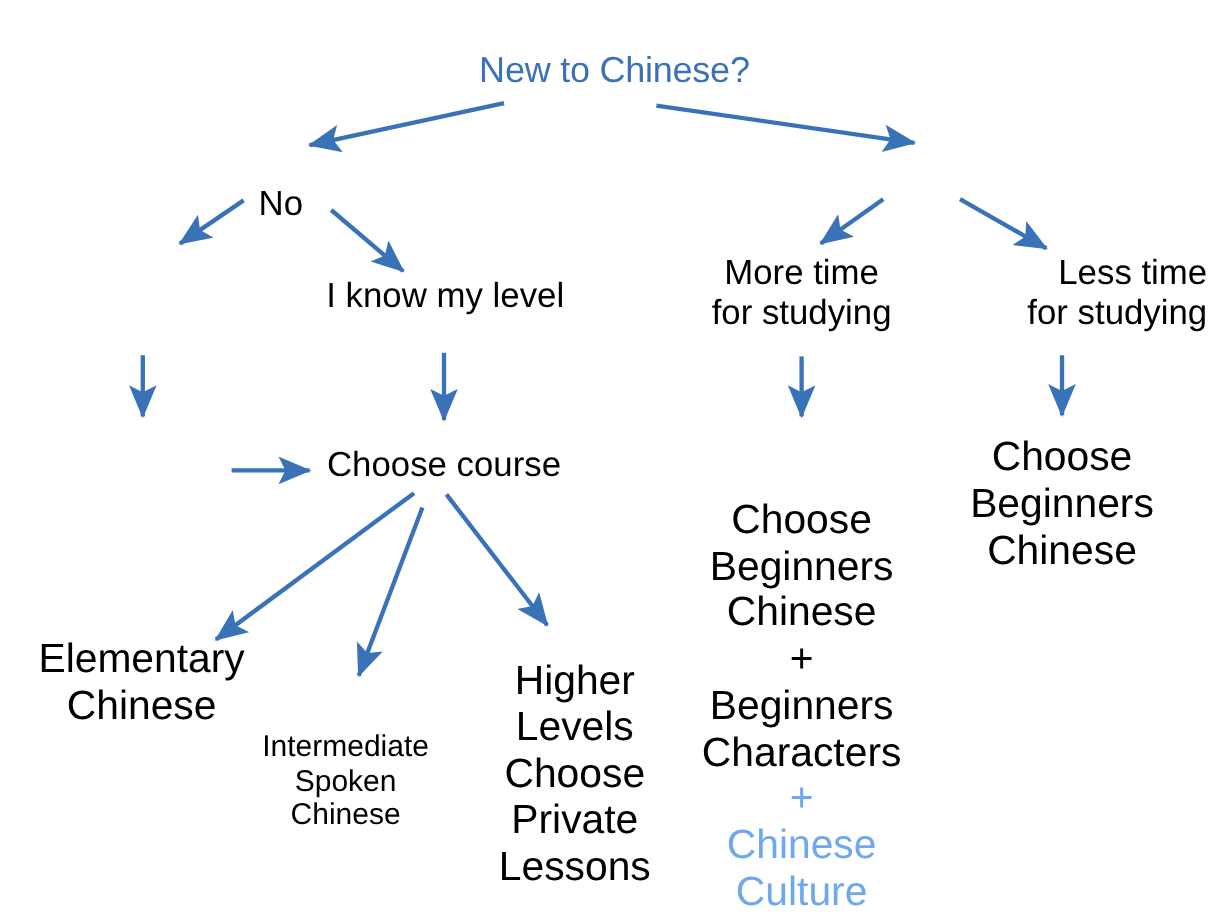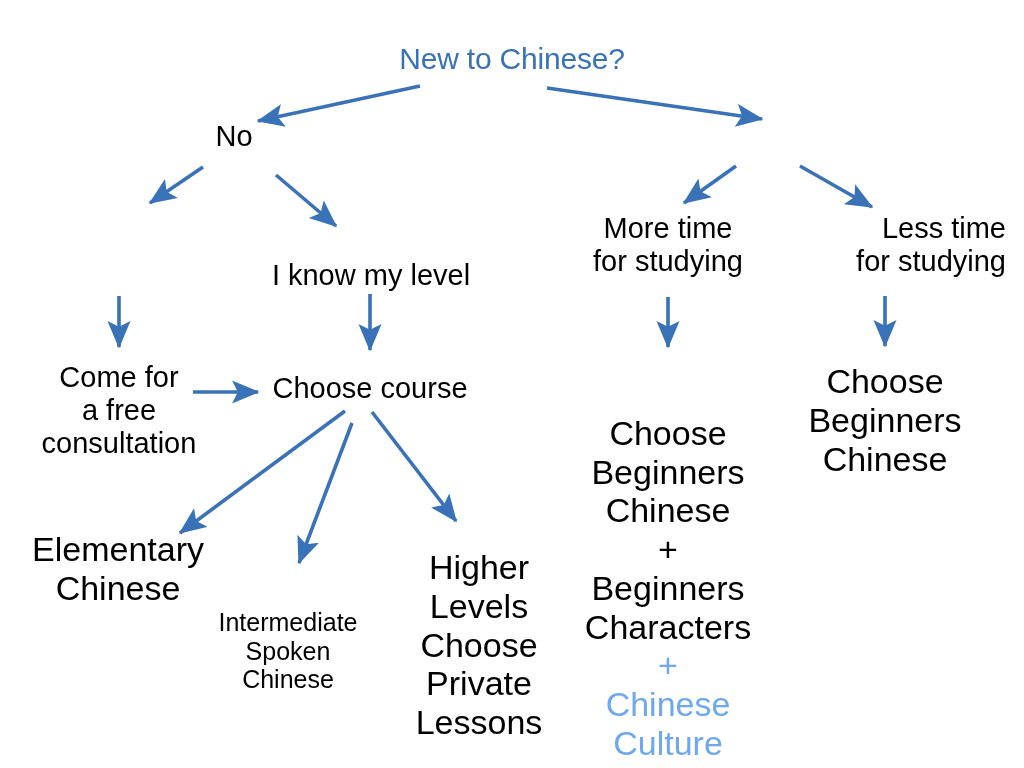--- a/index.html
+++ b/index.html
@@ -36,20 +36,21 @@
     white-space: pre-line;
     transform: translateX(-50%);
   }
   .node-title {
     color: #3a72b8;
     font-size: 30px;
     letter-spacing: -0.2px;
   }
   .node-branch {
     font-size: 29px;
+    margin-top: 34px;
   }
   .node-lvl2 {
     font-size: 29px;
   }
   .node-mid {
     font-size: 29px;
   }
   .node-leaf {
     font-size: 34px;
   }
@@ -102,29 +103,26 @@
       <line x1="352" y1="423" x2="299" y2="563"></line>
 
       <line x1="372" y1="412" x2="456" y2="521"></line>
     </g>
   </svg>
 
   <div class="node node-title" style="left:512px; top:42px; width:420px;">New to Chinese?</div>
 
   <div class="node node-branch" style="left:234px; top:120px; width:140px;">No</div>
 
-  <div class="node node-lvl2" style="left:371px; top:231px; width:280px;margin-top:28px;">I know my level</div>
+  <div class="node node-lvl2" style="left:371px; top:231px; width:280px;">I know my level</div>
   <div class="node node-lvl2" style="left:668px; top:212px; width:240px;">More time
 for studying</div>
   <div class="node node-lvl2" style="left:886px; top:212px; width:240px;text-align:right;">Less time
 for studying</div>
 
-  <div class="node node-mid" style="left:119px; top:361px; width:230px;">Come for
-a free
-consultation</div>
   <div class="node node-mid" style="left:370px; top:372px; width:260px;">Choose course</div>
 
   <div class="node node-leaf" style="left:118px; top:530px; width:230px;">Elementary
 Chinese</div>
   <div class="node node-leaf-sm" style="left:288px; top:608px; width:220px;">Intermediate
 Spoken
 Chinese</div>
   <div class="node node-leaf" style="left:479px; top:548px; width:190px;">Higher
 Levels
 Choose

